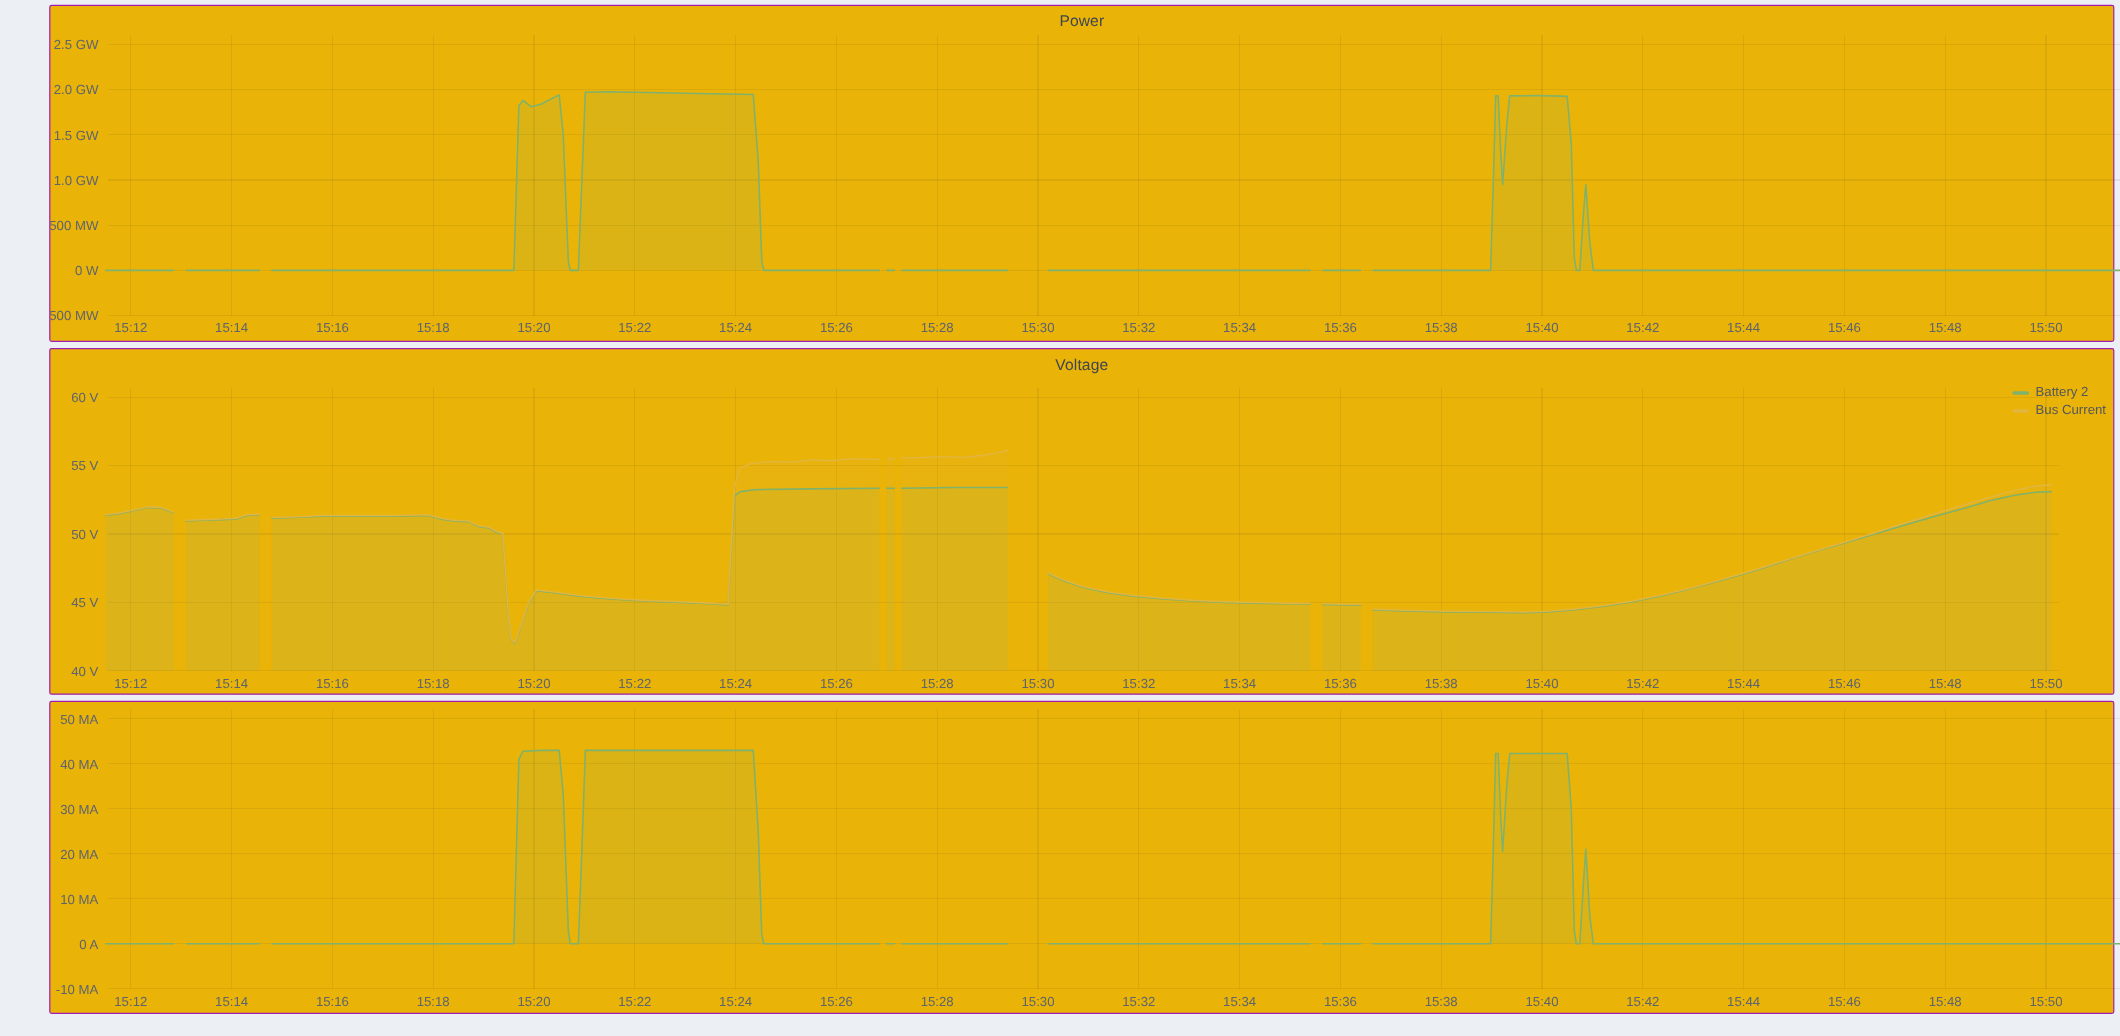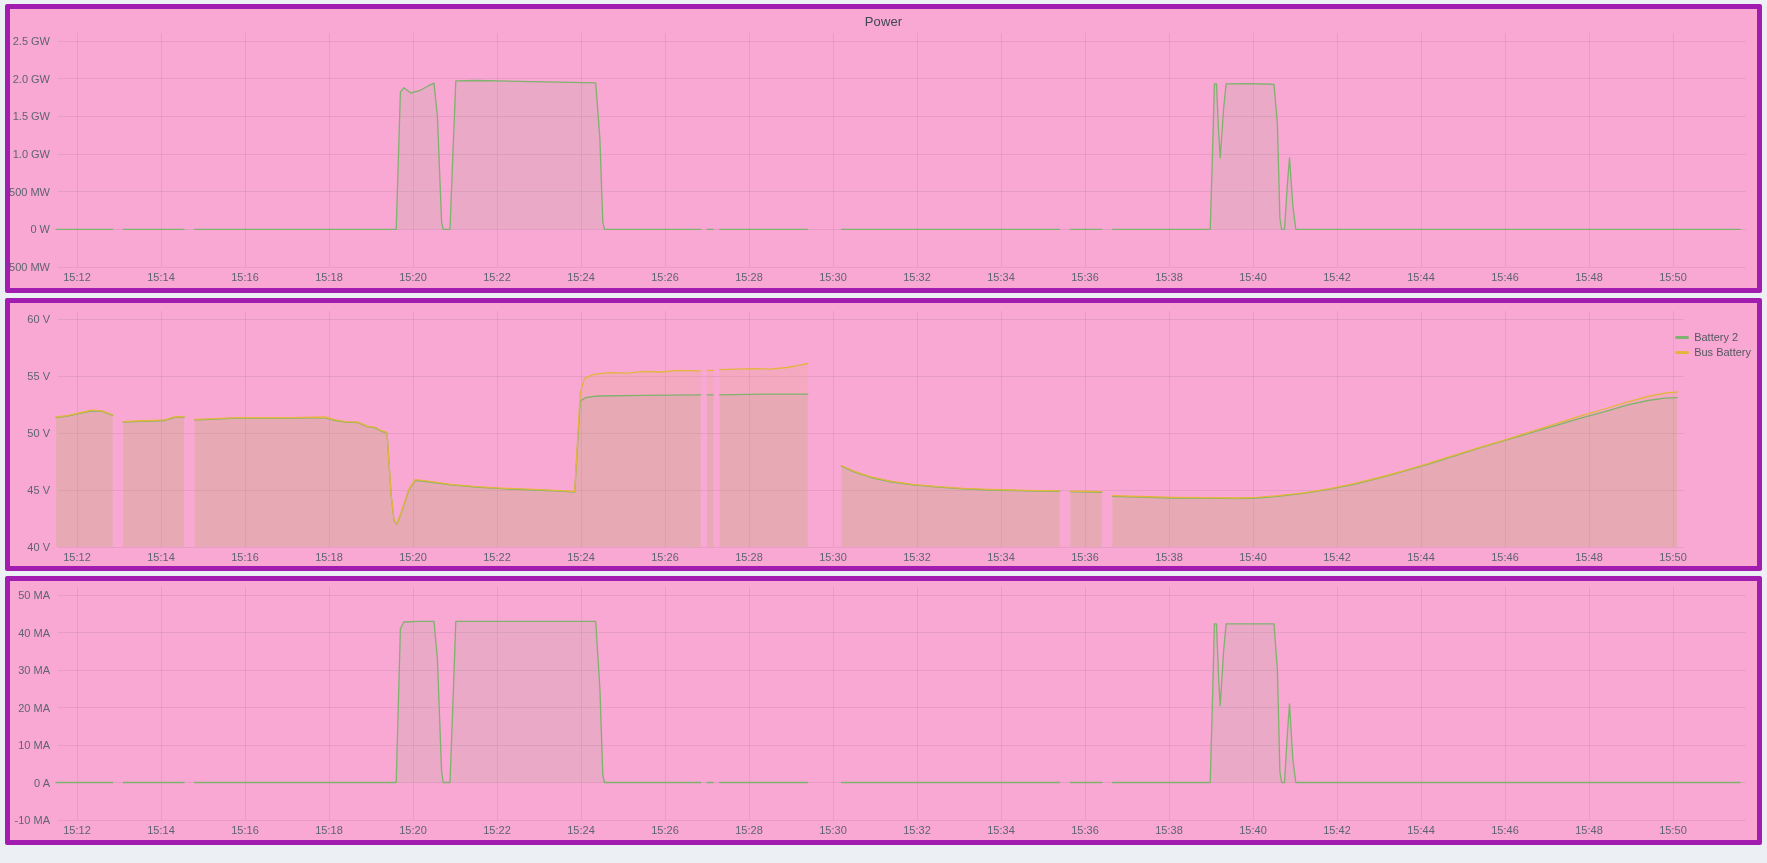--- a/index.html
+++ b/index.html
@@ -1,22 +1,22 @@
 <!DOCTYPE html>
 <html><head>
 <meta charset="utf-8">
 <style>
   html,body{margin:0;padding:0;background:#ecf0f5;font-family:"Liberation Sans",sans-serif;overflow:hidden;}
   .dash-wrap{padding:4px 5px 0 5px;}
-  .panel{background:#f9a8d4;border:5px solid #a21caf;border-radius:2px;margin-bottom:5px;position:relative;box-sizing:border-box;}
+  .panel{background:#eab308;border:1px solid #a21caf;border-radius:2px;margin-bottom:5px;position:relative;box-sizing:border-box;margin-left:36px;}
   .panel-title{height:24px;display:flex;align-items:center;justify-content:center;font-size:13px;font-weight:500;color:#3f4650;letter-spacing:.1px;}
   .chart{position:relative;}
   .chart svg{display:block;}
   .tick-label{font-size:11px;fill:#5d646e;}
-  .legend{position:absolute;top:27px;right:6px;font-size:11px;color:#53575f;line-height:15px;}
+  .legend{position:absolute;top:5px;right:6px;font-size:11px;color:#53575f;line-height:15px;}
   .legend-item{display:flex;align-items:center;height:15px;cursor:pointer;white-space:nowrap;}
   .legend-dash{display:inline-block;width:14px;height:3px;border-radius:2px;margin-right:5px;}
 </style>
 </head>
 <body>
 
 <div class="dash-wrap">
 
   <div class="panel">
     <div class="panel-title">Power</div>
@@ -98,20 +98,21 @@
             <text x="1411.0" y="248" text-anchor="middle" class="tick-label">15:44</text>
             <text x="1495.0" y="248" text-anchor="middle" class="tick-label">15:46</text>
             <text x="1579.0" y="248" text-anchor="middle" class="tick-label">15:48</text>
             <text x="1663.0" y="248" text-anchor="middle" class="tick-label">15:50</text>
           </g>
         </svg>
     </div>
   </div>
 
   <div class="panel">
+    <div class="panel-title">Voltage</div>
     <div class="chart">
       <svg width="1749" height="263" viewBox="0 0 1749 263">
           <g stroke="rgba(33,41,48,0.08)" stroke-width="1" shape-rendering="crispEdges">
             <line x1="67.0" y1="8" x2="67.0" y2="244"></line>
             <line x1="151.0" y1="8" x2="151.0" y2="244"></line>
             <line x1="235.0" y1="8" x2="235.0" y2="244"></line>
             <line x1="319.0" y1="8" x2="319.0" y2="244"></line>
             <line x1="403.0" y1="8" x2="403.0" y2="244"></line>
             <line x1="487.0" y1="8" x2="487.0" y2="244"></line>
             <line x1="571.0" y1="8" x2="571.0" y2="244"></line>
@@ -198,21 +199,21 @@
             <text x="1663.0" y="258" text-anchor="middle" class="tick-label">15:50</text>
           </g>
         </svg>
       <div class="legend">
         <div class="legend-item">
           <span class="legend-dash" style="background: rgb(126, 178, 109);"></span>
           <span>Battery 2</span>
         </div>
         <div class="legend-item">
           <span class="legend-dash" style="background: rgb(226, 181, 61);"></span>
-          <span>Bus Battery</span>
+          <span>Bus Current</span>
         </div>
       </div>
     </div>
   </div>
 
   <div class="panel">
     <div class="chart">
       <svg width="1749" height="259" viewBox="0 0 1749 259">
           <g stroke="rgba(33,41,48,0.08)" stroke-width="1" shape-rendering="crispEdges">
             <line x1="67.0" y1="6" x2="67.0" y2="239"></line>

